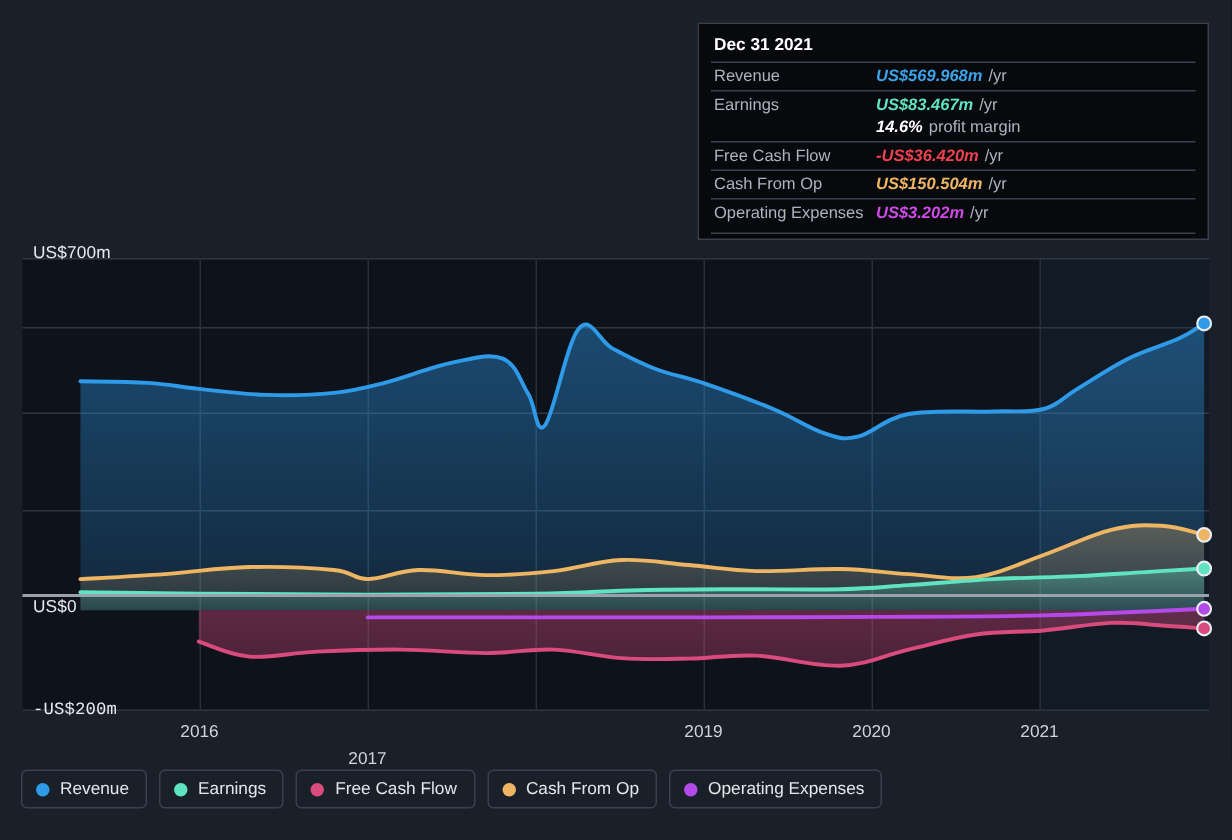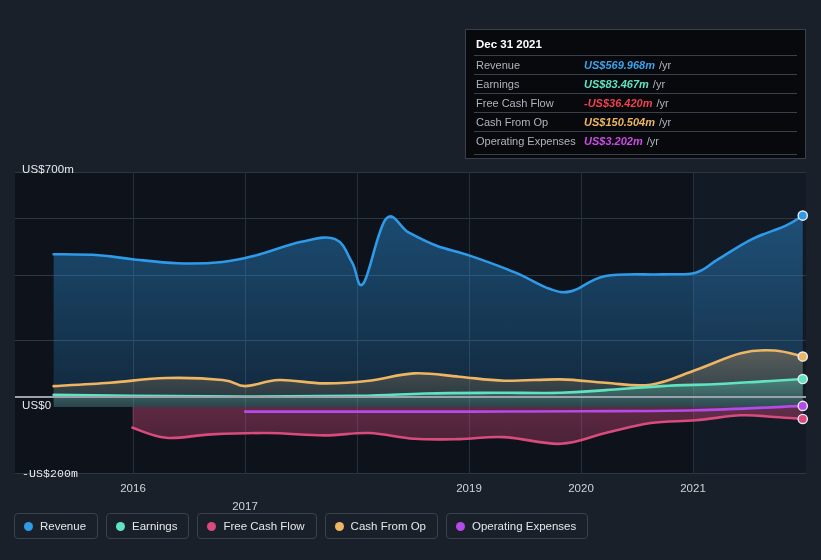--- a/index.html
+++ b/index.html
@@ -24,21 +24,21 @@
   svg.series{position:absolute;left:0;top:0;width:791px;height:302px;overflow:visible;}
 
   
   .ylabel{position:absolute;color:#e8eaed;font-size:11.5px;letter-spacing:.1px;white-space:nowrap;margin-top:12px;}
   .xlabel{position:absolute;color:#cfd4da;font-size:11.5px;white-space:nowrap;text-align:center;}
 
   
   .tooltip{
     position:absolute;left:465px;top:15px;width:341px;
     background:#07090d;border:1px solid #39404b;
-    box-sizing:border-box;padding:6px 0 2px 0;margin-top:14px;
+    box-sizing:border-box;padding:6px 0 2px 0;
   }
   .tt-title{color:#ffffff;font-size:11.5px;font-weight:bold;padding:2px 0 5px 10px;}
   .tt-row{
     display:flex;align-items:center;
     border-top:1px solid #3a414c;
     padding:3px 0 3px 0;margin:0 8px;
     font-size:11px;
   }
   .tt-row.noline{border-top:none;padding-top:0;}
   .tt-key{color:#aeb4bd;width:108px;flex:0 0 108px;padding-left:2px;}
@@ -138,20 +138,25 @@
       <span class="tt-val" style="color: rgb(59, 163, 234);">US$569.968m</span>
       <span class="tt-unit">/yr</span>
     </div>
 
     <div class="tt-row">
       <span class="tt-key">Earnings</span>
       <span class="tt-val" style="color: rgb(95, 227, 192);">US$83.467m</span>
       <span class="tt-unit">/yr</span>
     </div>
 
+    <div class="tt-row noline">
+      <span class="tt-key"></span>
+      <span class="tt-val" style="color: rgb(255, 255, 255);">14.6%</span>
+      <span class="tt-unit">profit margin</span>
+    </div>
 
     <div class="tt-row">
       <span class="tt-key">Free Cash Flow</span>
       <span class="tt-val" style="color: rgb(240, 65, 79);">-US$36.420m</span>
       <span class="tt-unit">/yr</span>
     </div>
 
     <div class="tt-row">
       <span class="tt-key">Cash From Op</span>
       <span class="tt-val" style="color: rgb(238, 181, 99);">US$150.504m</span>

